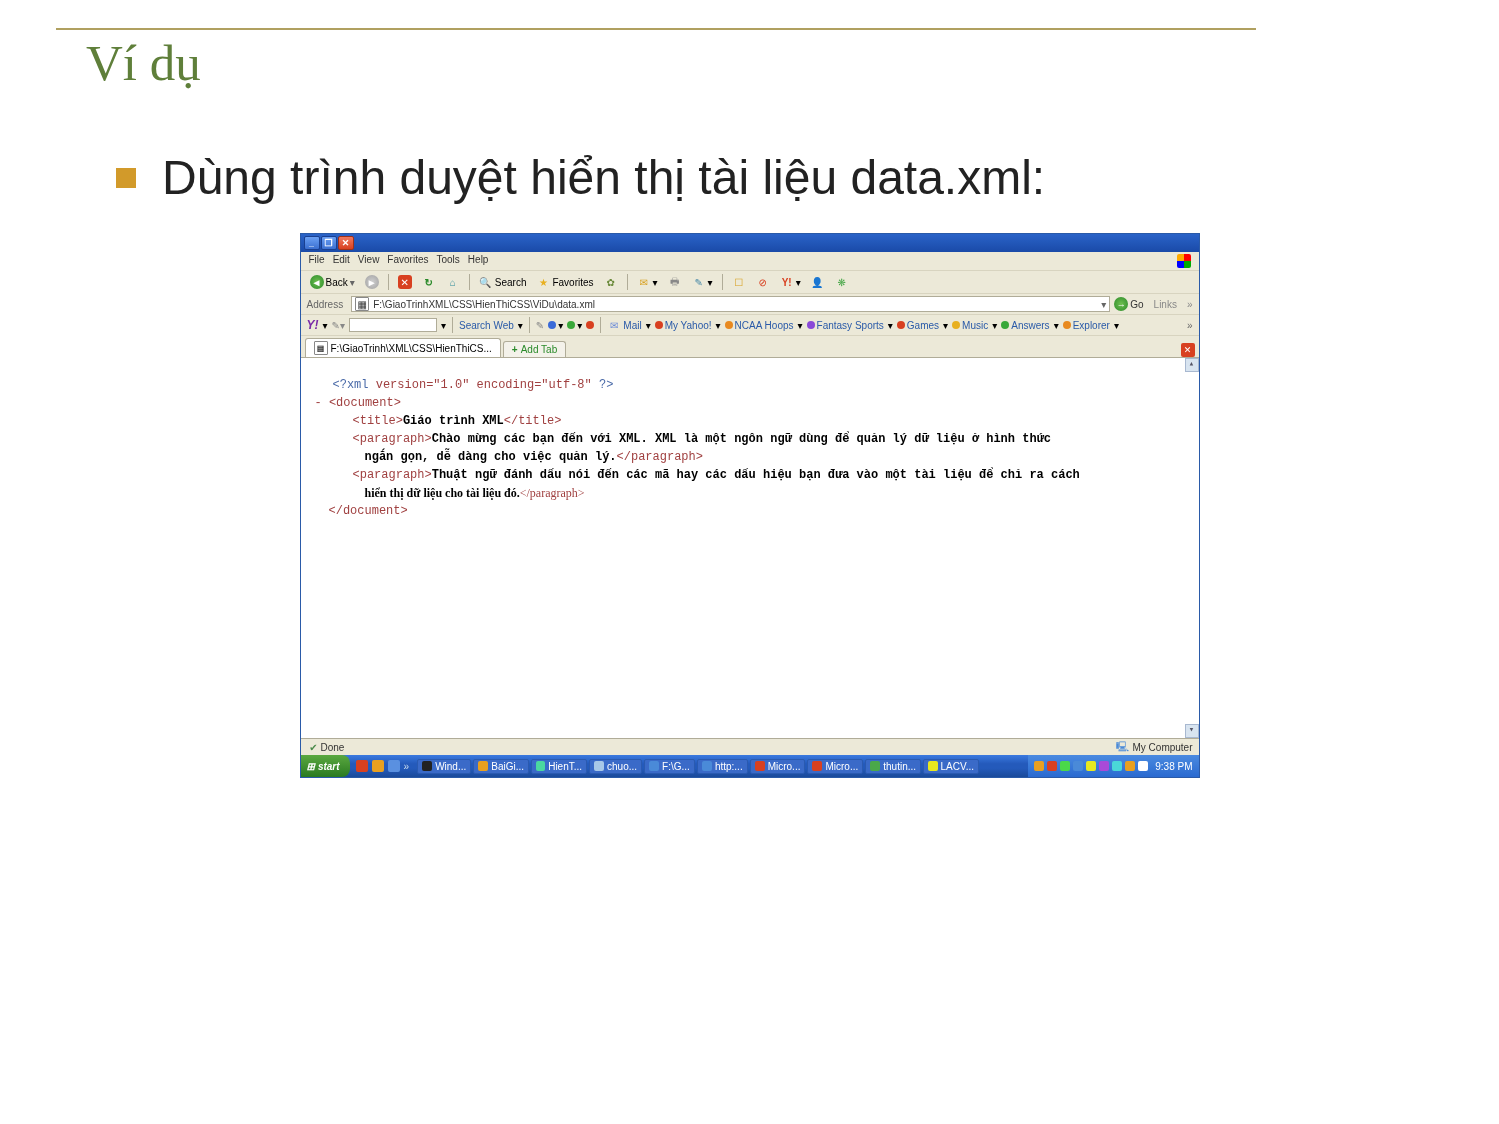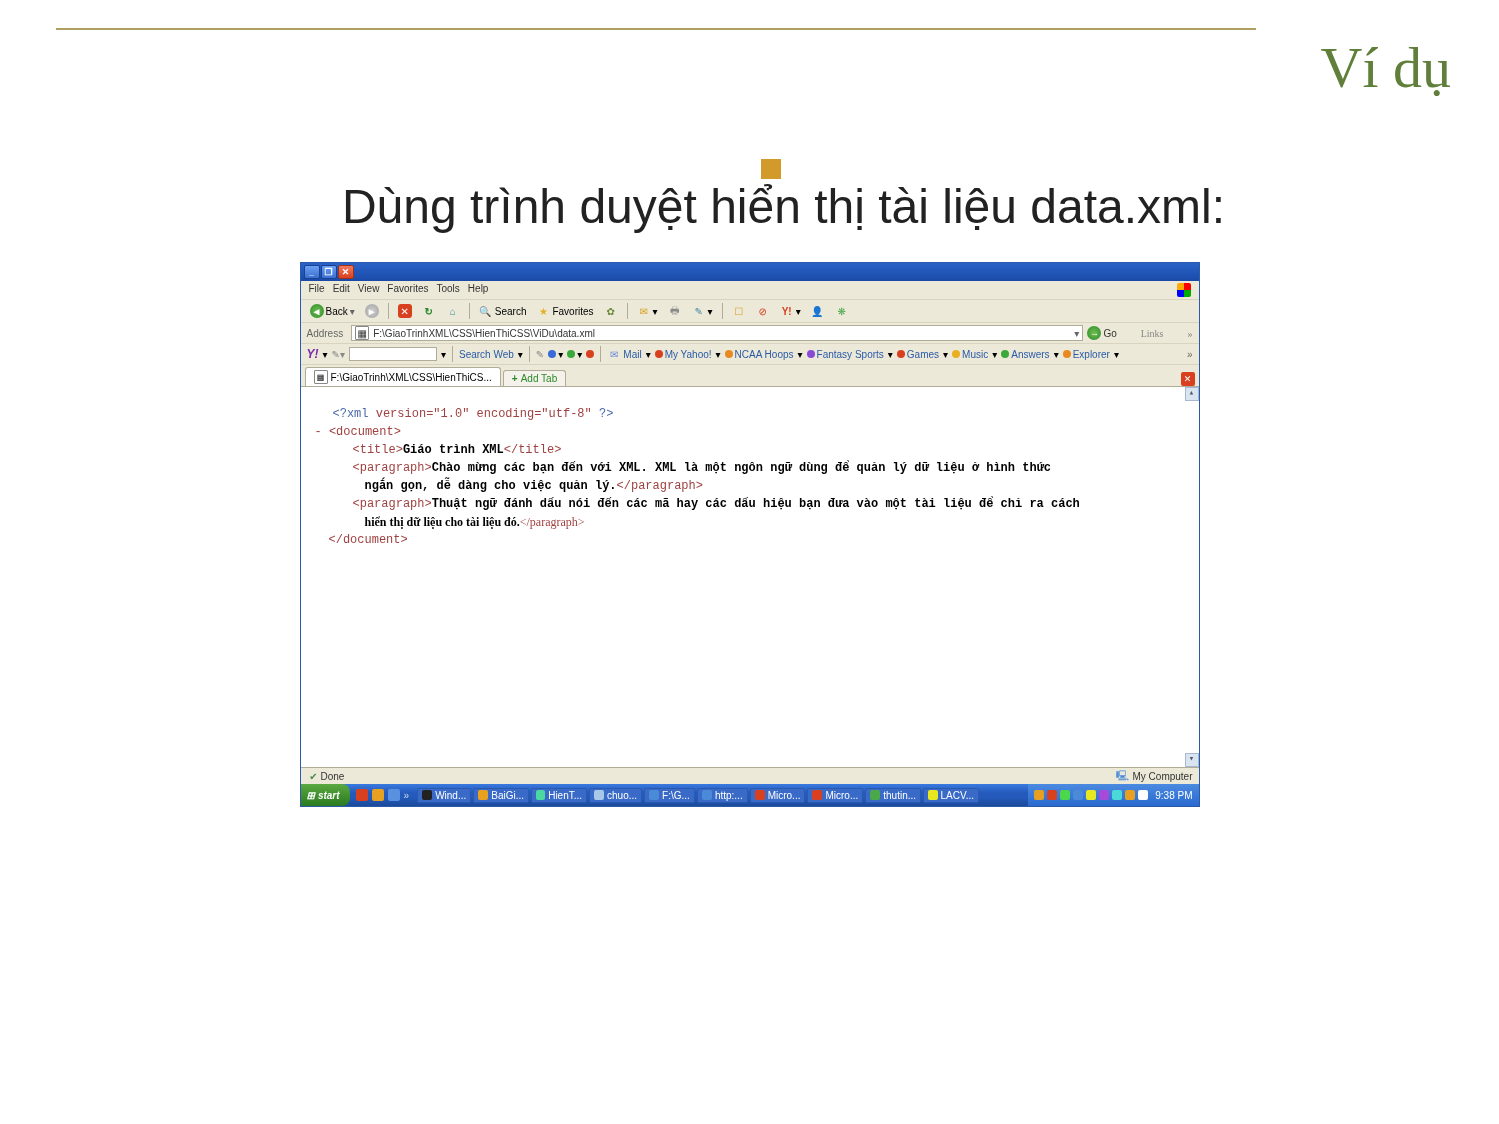--- a/index.html
+++ b/index.html
@@ -17,33 +17,31 @@
     padding: 28px 48px 40px 48px;
   }
   .heading-line {
     border-top: 2px solid #b0a060;
     margin-left: 8px;
     margin-bottom: 4px;
     width: 1200px;
   }
   .heading {
     font-family: "Times New Roman", serif;
-    font-size: 58px;
+    font-size: 51px;
     color: #5f7f3a;
     font-weight: 400;
     padding-left: 38px;
     margin-bottom: 58px;
-    text-align: right;
   }
   .bullet-row {
     display: flex;
     align-items: center;
     padding-left: 68px;
     margin-bottom: 28px;
-    flex-direction: column;
   }
   .bullet-square {
     width: 20px;
     height: 20px;
     background: #d29a2a;
     margin-right: 26px;
     flex-shrink: 0;
   }
   .bullet-text {
     font-size: 48px;
@@ -135,21 +133,21 @@
     height: 16px;
     padding: 0 3px;
     display: flex;
     align-items: center;
     gap: 4px;
     color: #333;
   }
   .addr-input .drop { margin-left:auto; color:#666;}
   .go-btn { display:flex; align-items:center; gap:2px; color:#333;}
   .go-ico { width:14px;height:14px;background:radial-gradient(circle,#6fbf4f,#2a8a2a);border-radius:50%;color:#fff;display:flex;align-items:center;justify-content:center;font-size:9px;}
-  .links-label { color:#888; margin-left:20px;font-family:Liberation Serif, serif;}
+  .links-label { color:#888; margin-left:6px;}
   .ytoolbar .yahoo { color:#7a2aa8; font-weight:bold; font-style:italic; font-size:12px;}
   .ytoolbar .pencil { color:#888;}
   .ytoolbar .search-box { flex:0 0 88px; height:14px; background:#fff; border:1px solid #b0ac98;}
   .ytoolbar a { color:#2a5aa8; text-decoration:none; }
   .yitem { display:inline-flex; align-items:center; gap:2px;}
   .dot { width:8px;height:8px;border-radius:50%;}
   .dot.green{background:#3aa83a;} .dot.red{background:#d84020;} .dot.blue{background:#3a6ad8;}
   .dot.orange{background:#e88a20;} .dot.purple{background:#8a4ad8;} .dot.yellow{background:#e8b020;}
   .ytoolbar .chev { margin-left:auto; color:#666;}
   .tabstrip {

